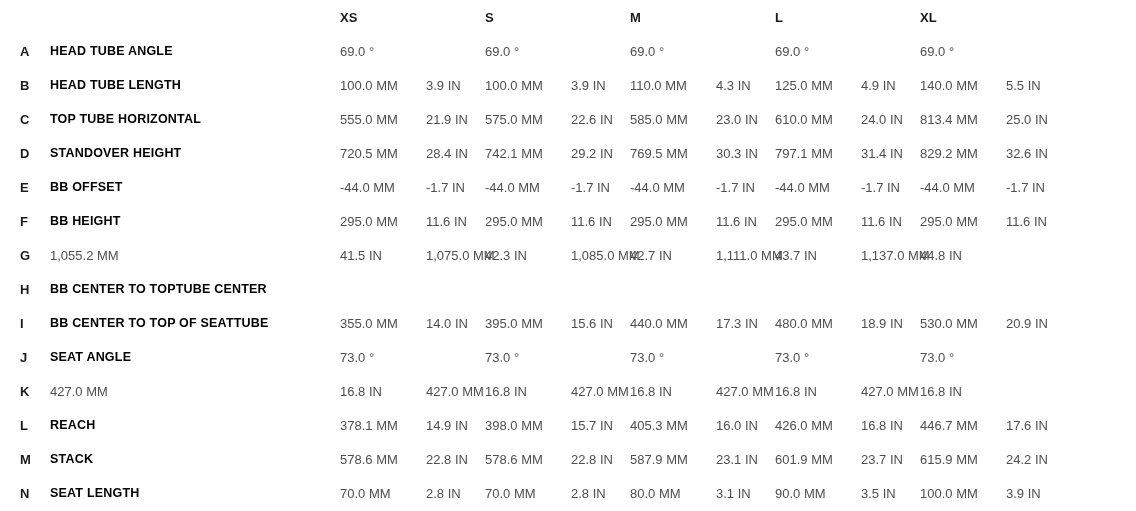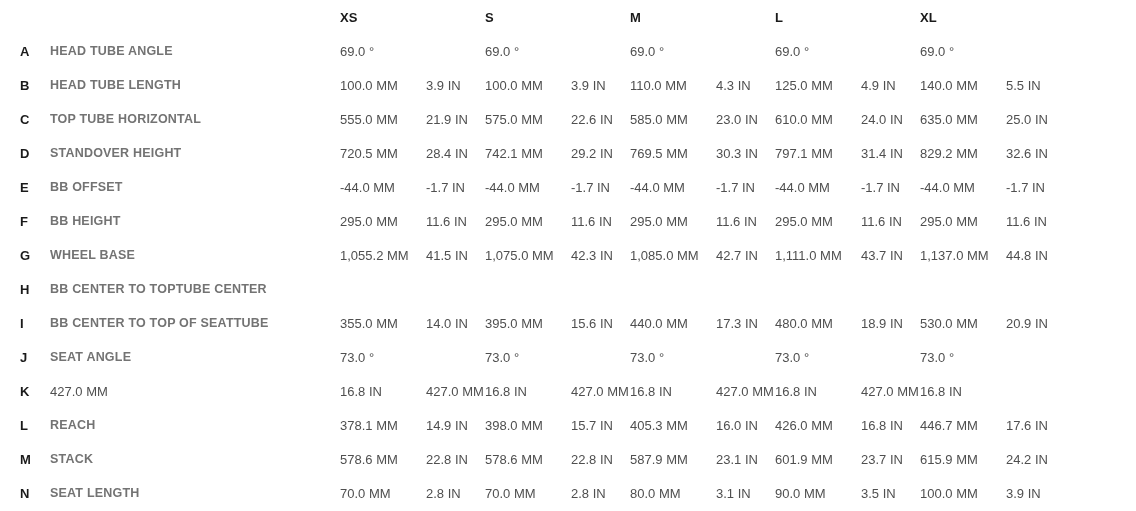--- a/index.html
+++ b/index.html
@@ -22,21 +22,21 @@
     align-items: center;
   }
   .cell-letter {
     font-size: 13px;
     font-weight: 700;
     color: #1a1a1a;
   }
   .cell-name {
     font-size: 12.5px;
     font-weight: 700;
-    color: #737373;
+    color: #000000;
     letter-spacing: 0.2px;
     white-space: nowrap;
   }
   .cell-size-header {
     grid-column: span 2;
     font-size: 13px;
     font-weight: 700;
     color: #1a1a1a;
   }
   .cell-val {
@@ -91,21 +91,21 @@
       <div class="cell-letter">C</div>
       <div class="cell-name">TOP TUBE HORIZONTAL</div>
       <div class="cell-val">555.0 MM</div>
       <div class="cell-val">21.9 IN</div>
       <div class="cell-val">575.0 MM</div>
       <div class="cell-val">22.6 IN</div>
       <div class="cell-val">585.0 MM</div>
       <div class="cell-val">23.0 IN</div>
       <div class="cell-val">610.0 MM</div>
       <div class="cell-val">24.0 IN</div>
-      <div class="cell-val">635.0 MM</div>
+      <div class="cell-val">813.4 MM</div>
       <div class="cell-val">25.0 IN</div>
     </div>
     <div class="geo-row">
       <div class="cell-letter">D</div>
       <div class="cell-name">STANDOVER HEIGHT</div>
       <div class="cell-val">720.5 MM</div>
       <div class="cell-val">28.4 IN</div>
       <div class="cell-val">742.1 MM</div>
       <div class="cell-val">29.2 IN</div>
       <div class="cell-val">769.5 MM</div>
@@ -138,21 +138,20 @@
       <div class="cell-val">11.6 IN</div>
       <div class="cell-val">295.0 MM</div>
       <div class="cell-val">11.6 IN</div>
       <div class="cell-val">295.0 MM</div>
       <div class="cell-val">11.6 IN</div>
       <div class="cell-val">295.0 MM</div>
       <div class="cell-val">11.6 IN</div>
     </div>
     <div class="geo-row">
       <div class="cell-letter">G</div>
-      <div class="cell-name">WHEEL BASE</div>
       <div class="cell-val">1,055.2 MM</div>
       <div class="cell-val">41.5 IN</div>
       <div class="cell-val">1,075.0 MM</div>
       <div class="cell-val">42.3 IN</div>
       <div class="cell-val">1,085.0 MM</div>
       <div class="cell-val">42.7 IN</div>
       <div class="cell-val">1,111.0 MM</div>
       <div class="cell-val">43.7 IN</div>
       <div class="cell-val">1,137.0 MM</div>
       <div class="cell-val">44.8 IN</div>

